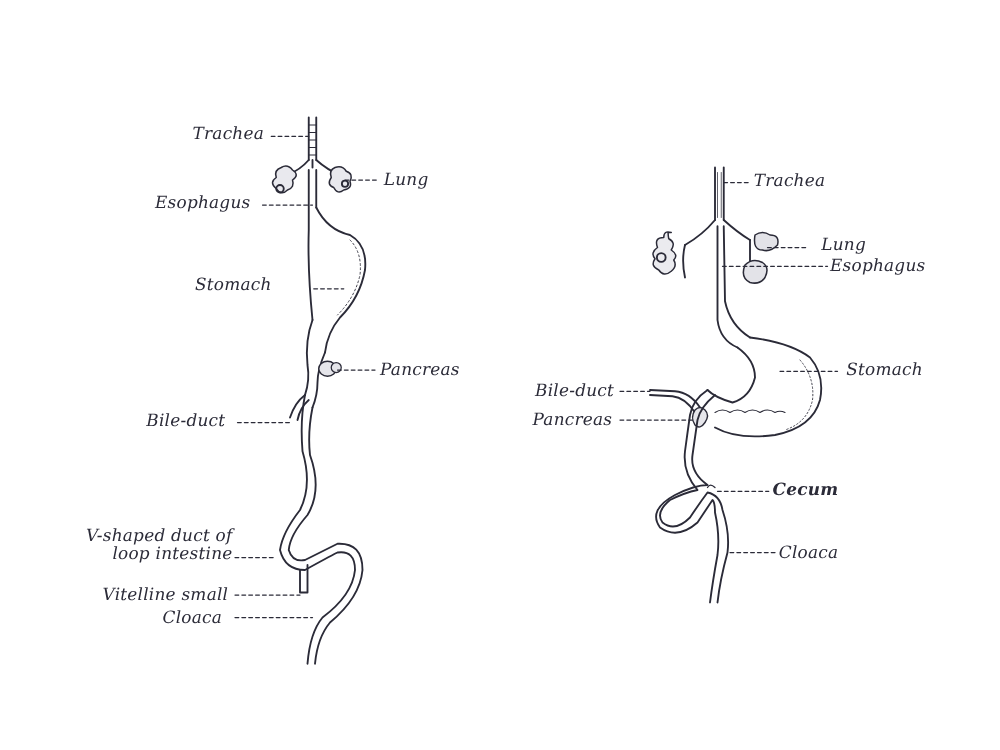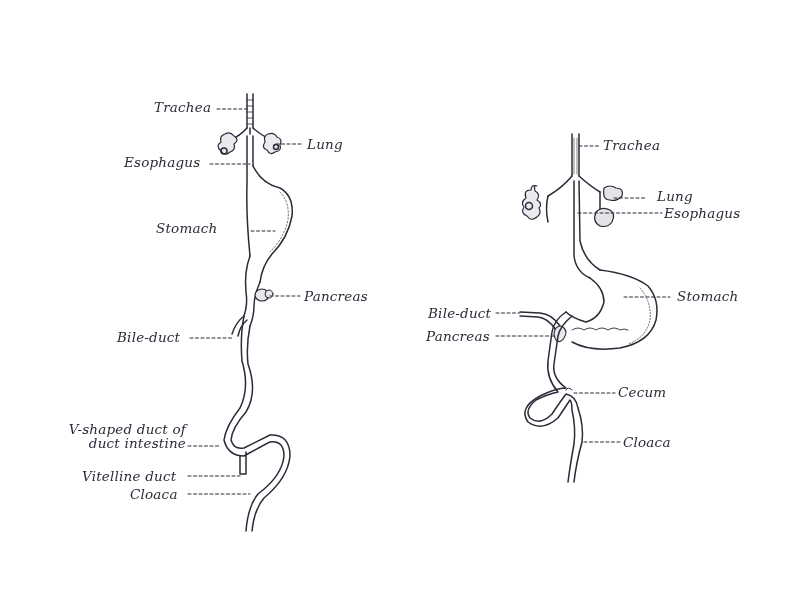--- a/index.html
+++ b/index.html
@@ -148,27 +148,27 @@
   </svg>
 
   <div class="lbl" style="left:154px; top:84px;">Trachea</div>
   <div class="lbl" style="left:307px; top:121px;">Lung</div>
   <div class="lbl" style="left:124px; top:139px;">Esophagus</div>
   <div class="lbl" style="left:156px; top:205px;">Stomach</div>
   <div class="lbl" style="left:304px; top:273px;">Pancreas</div>
   <div class="lbl" style="left:117px; top:314px;">Bile-duct</div>
   <div class="lbl multi" style="left:62px; top:406px; width:124px;">
     <div>V-shaped duct of</div>
-    <div>duct intestine</div>
+    <div>loop intestine</div>
   </div>
-  <div class="lbl" style="left:82px; top:453px;">Vitelline duct</div>
+  <div class="lbl" style="left:82px; top:453px;">Vitelline small</div>
   <div class="lbl" style="left:130px; top:471px;">Cloaca</div>
 
   <div class="lbl" style="left:603px; top:122px;">Trachea</div>
   <div class="lbl" style="left:657px; top:173px;">Lung</div>
   <div class="lbl" style="left:664px; top:190px;">Esophagus</div>
   <div class="lbl" style="left:677px; top:273px;">Stomach</div>
   <div class="lbl" style="left:428px; top:290px;">Bile-duct</div>
   <div class="lbl" style="left:426px; top:313px;">Pancreas</div>
-  <div class="lbl" style="left:618px; top:369px;">Cecum</div>
+  <div class="lbl" style="left:618px; top:369px;font-weight:bold;">Cecum</div>
   <div class="lbl" style="left:623px; top:419px;">Cloaca</div>
 
 </div>
 
 </body></html>

